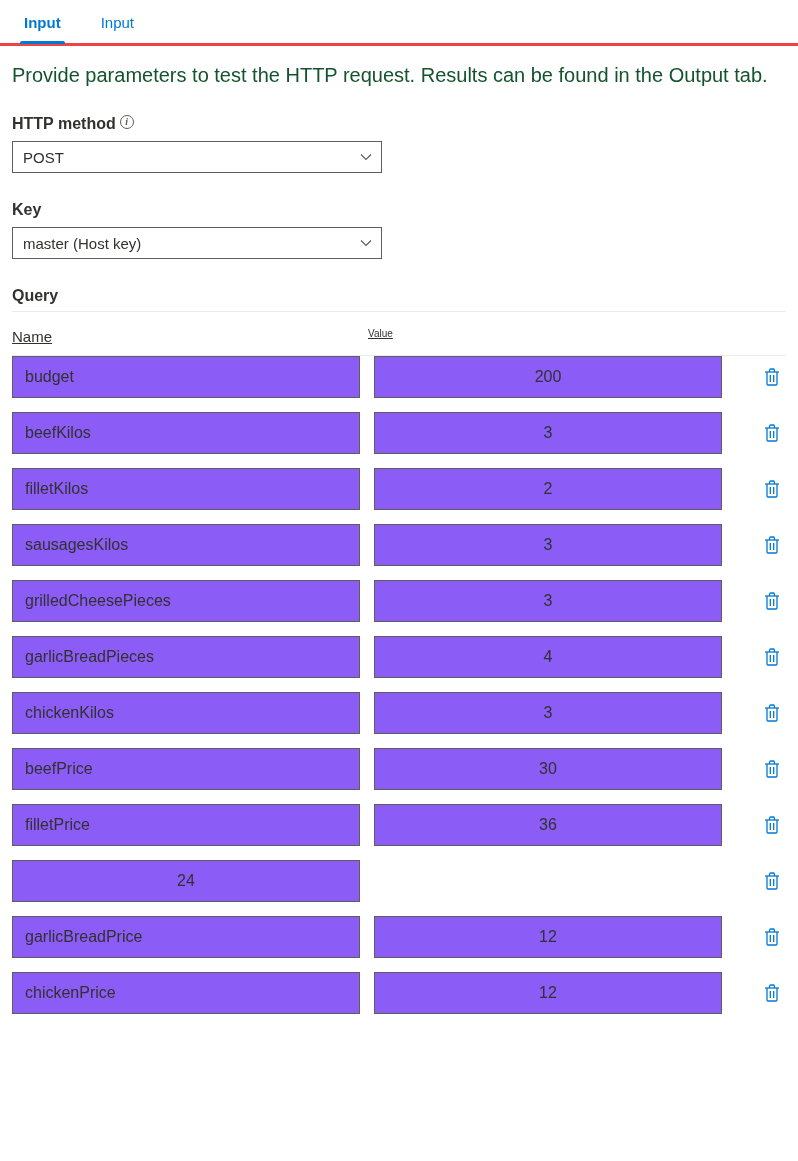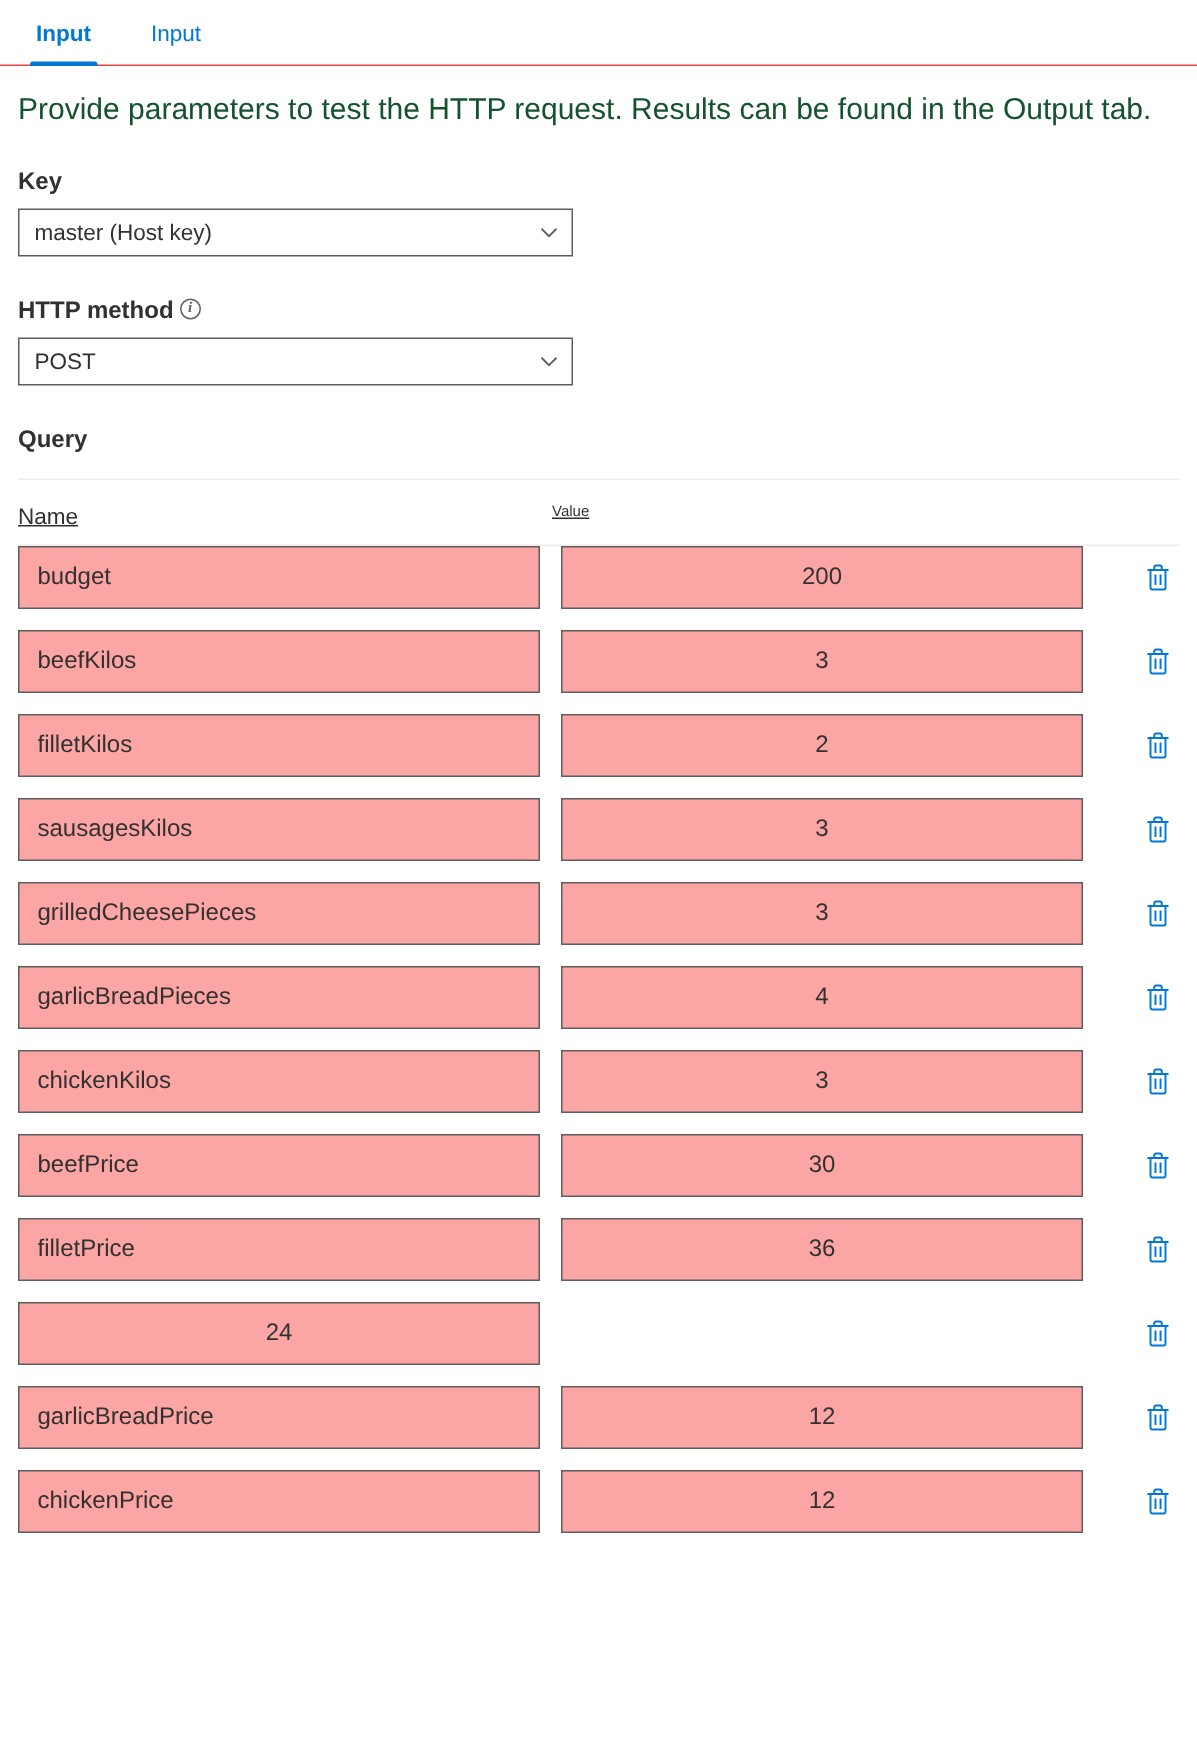--- a/index.html
+++ b/index.html
@@ -9,21 +9,21 @@
     }
     body {
       font-family: "Segoe UI", -apple-system, BlinkMacSystemFont, sans-serif;
       font-size: 14px;
       color: #323130;
       background: #ffffff;
       width: 798px;
     }
     .tabs {
       display: flex;
-      border-bottom: 1px solid #ef4444;
+      border-bottom: 3px solid #ef4444;
       padding: 0 12px;
     }
     .tab {
       padding: 14px 12px 12px 12px;
       margin-right: 16px;
       font-size: 15px;
       color: #0078d4;
       cursor: pointer;
       position: relative;
     }
@@ -100,21 +100,21 @@
       transform: translateY(-50%);
       pointer-events: none;
     }
     .chevron svg {
       display: block;
     }
     .section-title {
       font-size: 16px;
       font-weight: 600;
       color: #323130;
-      margin-bottom: 16px;
+      margin-bottom: 6px;
     }
     .query-hr {
       border: none;
       border-top: 1px solid #edebe9;
       margin-bottom: 8px;
     }
     .query-header {
       display: flex;
       gap: 8px;
       padding: 8px 0 10px 0;
@@ -143,21 +143,21 @@
       align-items: center;
       gap: 14px;
     }
     .qinput {
       height: 42px;
       border: 1px solid #605e5c;
       padding: 0 12px;
       font-size: 16px;
       font-family: inherit;
       color: #323130;
-      background: #fca5a5;
+      background: #8b5cf6;
       outline: none;
     }
     .qinput.name {
       width: 348px;
     }
     .qinput.value {
       width: 348px;
       text-align: center;
     }
     .spacer {
@@ -182,54 +182,54 @@
 </head>
 <body>
 
 <div class="tabs">
   <div class="tab active">Input</div>
   <div class="tab">Input</div>
 </div>
 
 <div class="content">
   <p class="intro">Provide parameters to test the HTTP request. Results can be found in the Output tab.</p>
-
-  <div class="field-group">
-    <div class="field-label">
-      <span>Key</span>
-    </div>
-    <div class="select-wrap">
-      <div class="select-input">
-        <span>master (Host key)</span>
-      </div>
-      <span class="chevron">
-        <svg width="12" height="8" viewBox="0 0 12 8">
-            <path d="M1 1.5 L6 6.5 L11 1.5" fill="none" stroke="#605e5c" stroke-width="1.2"></path>
-          </svg>
-      </span>
-    </div>
-  </div>
 
   <div class="field-group">
     <div class="field-label">
       <span>HTTP method</span>
       <span class="info-icon">i</span>
     </div>
     <div class="select-wrap">
       <div class="select-input">
         <span>POST</span>
       </div>
       <span class="chevron">
         <svg width="12" height="8" viewBox="0 0 12 8">
             <path d="M1 1.5 L6 6.5 L11 1.5" fill="none" stroke="#605e5c" stroke-width="1.2"></path>
           </svg>
       </span>
     </div>
   </div>
 
+  <div class="field-group">
+    <div class="field-label">
+      <span>Key</span>
+    </div>
+    <div class="select-wrap">
+      <div class="select-input">
+        <span>master (Host key)</span>
+      </div>
+      <span class="chevron">
+        <svg width="12" height="8" viewBox="0 0 12 8">
+            <path d="M1 1.5 L6 6.5 L11 1.5" fill="none" stroke="#605e5c" stroke-width="1.2"></path>
+          </svg>
+      </span>
+    </div>
+  </div>
+
   <div>
     <div class="section-title">Query</div>
     <hr class="query-hr">
     <div class="query-header">
       <div class="qh-name">Name</div>
       <div class="qh-value">Value</div>
     </div>
     <div class="query-rows" id="query-rows">
 
   <div class="query-row">

